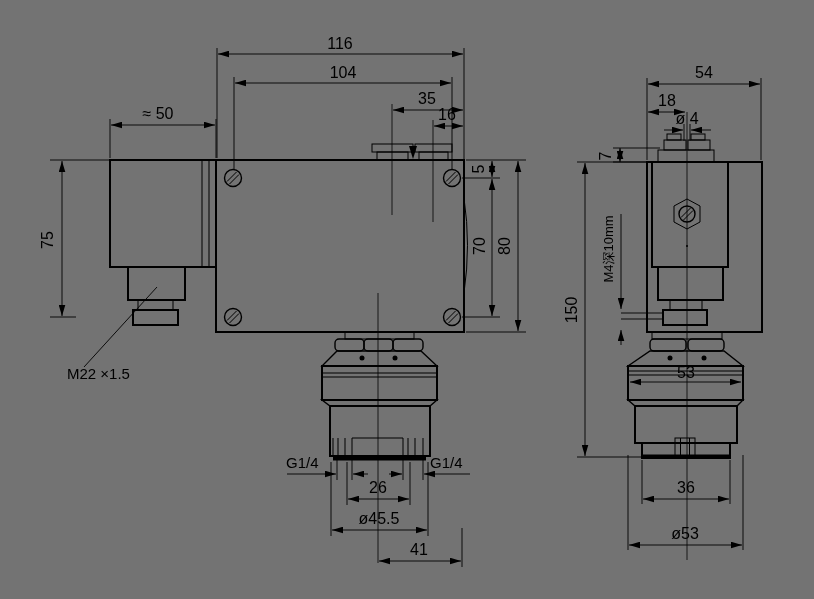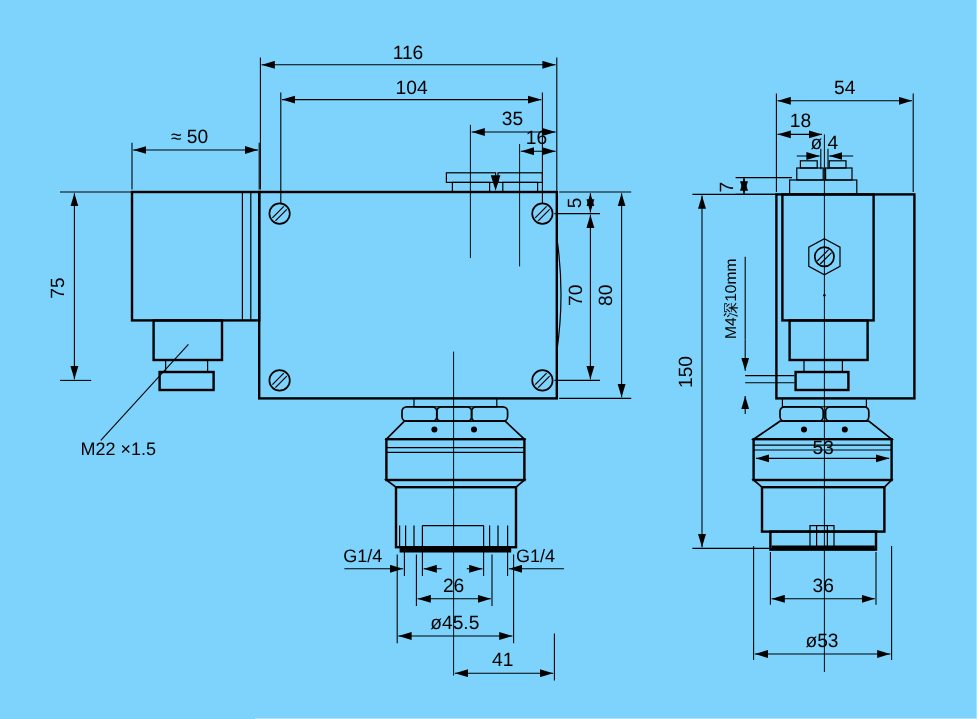--- a/index.html
+++ b/index.html
@@ -1,16 +1,16 @@
 <!DOCTYPE html>
 <html><head>
 <meta charset="utf-8">
 <style>
   html,body{margin:0;padding:0;background:#fff;}
-  #canvas{position:relative;width:814px;height:599px;background:#7dd3fc;overflow:hidden;
+  #canvas{position:relative;width:814px;height:599px;background:#737373;overflow:hidden;
           font-family:"Liberation Sans",sans-serif;}
   svg{display:block;}
   svg .thick{stroke:#000;stroke-width:2;fill:none;}
   svg .mid{stroke:#000;stroke-width:1.4;fill:none;}
   svg .thin{stroke:#000;stroke-width:1;fill:none;}
   svg .dim{stroke:#000;stroke-width:0.9;fill:none;}
   svg .cl{stroke:#000;stroke-width:0.8;fill:none;}
   svg .band{stroke:#000;stroke-width:4;fill:none;}
   svg .blk{fill:#000;stroke:none;}
   svg text{fill:#000;font-family:"Liberation Sans",sans-serif;font-size:16px;}

